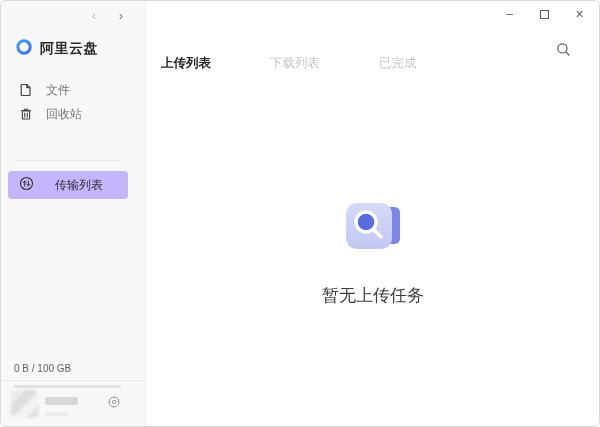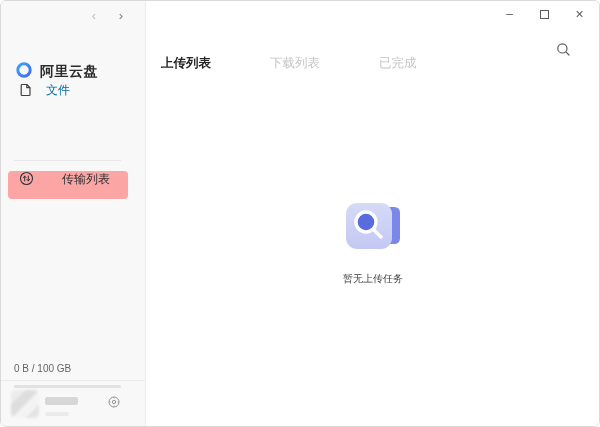--- a/index.html
+++ b/index.html
@@ -21,39 +21,39 @@
     position:absolute; top:6px; right:16px; display:flex; gap:11px;
   }
   .nav-arrow {
     width:16px; height:16px; display:flex; align-items:center; justify-content:center;
     font-size:13px; cursor:pointer; background:none; border:none;
   }
   .nav-arrow.back { color:#bdbdbd; }
   .nav-arrow.fwd  { color:#7a7a7a; }
 
   .brand {
-    position:absolute; top:37px; left:14px; display:flex; align-items:center; gap:7px;margin-top:23px;
+    position:absolute; top:37px; left:14px; display:flex; align-items:center; gap:7px;
   }
   .brand-name { font-size:14px; font-weight:700; color:#2b2b2b; letter-spacing:0.5px; }
 
   .menu { position:absolute; top:77px; left:0; width:100%; }
   .menu-item {
     height:24px; display:flex; align-items:center; gap:13px;
-    padding-left:18px; font-size:12px; color:#0369a1; cursor:pointer;
+    padding-left:18px; font-size:12px; color:#737373; cursor:pointer;
   }
   .menu-item .ic { display:flex; align-items:center; }
 
   .sidebar-divider {
     position:absolute; top:159px; left:13px; width:107px; height:1px; background:#e7e7e7;
   }
 
   .transfer-item {
     position:absolute; top:170px; left:7px; width:120px; height:28px;
-    background:#fca5a5; border-radius:4px;
-    display:flex; align-items:flex-start; gap:28px; padding-left:11px;
+    background:#c4b5fd; border-radius:4px;
+    display:flex; align-items:center; gap:21px; padding-left:11px;
     font-size:12px; color:#303030; cursor:pointer;
   }
 
   .storage { position:absolute; left:13px; top:346px; width:107px; }
   .storage-text { font-size:10px; color:#646464;margin-top:16px; }
   .storage-bar {
     margin-top:11px; width:107px; height:3px; background:#e2e2e2; border-radius:2px; overflow:hidden;
   }
   .storage-fill { height:100%; background:#4a6bf5; width:0%; border-radius:2px; }
 
@@ -106,21 +106,21 @@
   .search-btn {
     position:absolute; top:40px; right:26px; width:20px; height:20px;
     background:none; border:none; cursor:pointer;
     display:flex; align-items:center; justify-content:center;
   }
 
   .empty-state {
     position:absolute; left:50%; top:201px; transform:translateX(-50%);
     text-align:center;
   }
-  .empty-text { margin-top:16px; font-size:10px; color:#3d3d3d; white-space:nowrap; }
+  .empty-text { margin-top:28px; font-size:17px; color:#3d3d3d; white-space:nowrap; }
 </style>
 </head>
 <body>
 
 <div class="window">
 
   <div class="sidebar">
 
     <div class="nav-arrows">
       <button class="nav-arrow back">‹</button>
@@ -147,20 +147,31 @@
         <span class="ic">
           <svg width="14" height="14" viewBox="0 0 14 14" fill="none" stroke="#404040" stroke-width="1.2" stroke-linejoin="round">
             <path d="M3 1.5h4.8L11 4.7v7a0.8 0.8 0 0 1-0.8 0.8H3a0.8 0.8 0 0 1-0.8-0.8V2.3A0.8 0.8 0 0 1 3 1.5z"></path>
             <path d="M7.8 1.5v3.2H11"></path>
           </svg>
         </span>
         <span>文件</span>
       </div>
 
 
+      <div class="menu-item">
+        <span class="ic">
+          <svg width="14" height="14" viewBox="0 0 14 14" fill="none" stroke="#404040" stroke-width="1.1" stroke-linejoin="round" stroke-linecap="round">
+            <path d="M2.3 3.8h9.4"></path>
+            <path d="M5.3 3.6V2.2h3.4v1.4"></path>
+            <rect x="3.4" y="3.8" width="7.2" height="8.2" rx="1"></rect>
+            <path d="M5.7 6v4M8.3 6v4"></path>
+          </svg>
+        </span>
+        <span>回收站</span>
+      </div>
     </div>
 
     <div class="sidebar-divider"></div>
 
     <div class="transfer-item">
       <span class="ic">
         <svg width="15" height="15" viewBox="0 0 15 15" fill="none" stroke="#333" stroke-linecap="round">
           <circle cx="7.5" cy="7.5" r="6" stroke-width="1.1"></circle>
           <path d="M5.7 10V5.2M5.7 5.2 4.4 6.6M5.7 5.2 7 6.6" stroke-width="1"></path>
           <path d="M9.3 5v4.8M9.3 9.8 8 8.4M9.3 9.8 10.6 8.4" stroke-width="1"></path>

